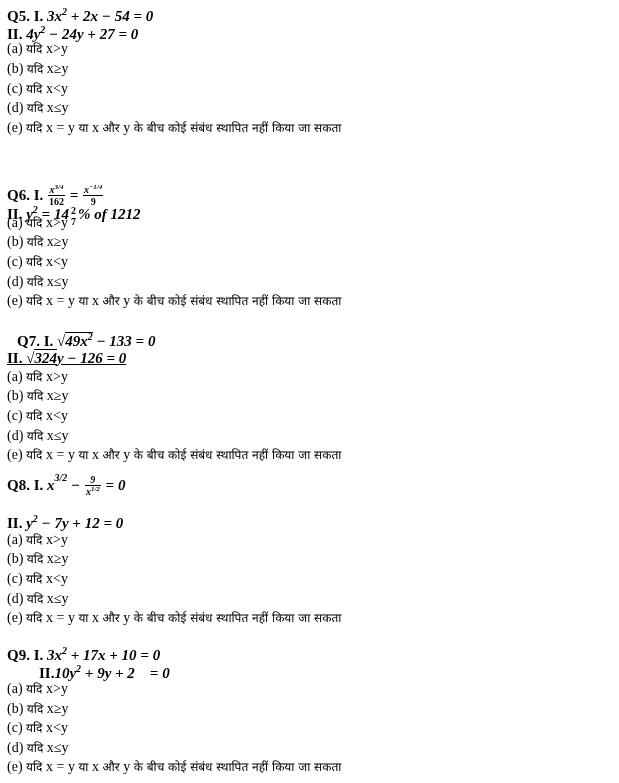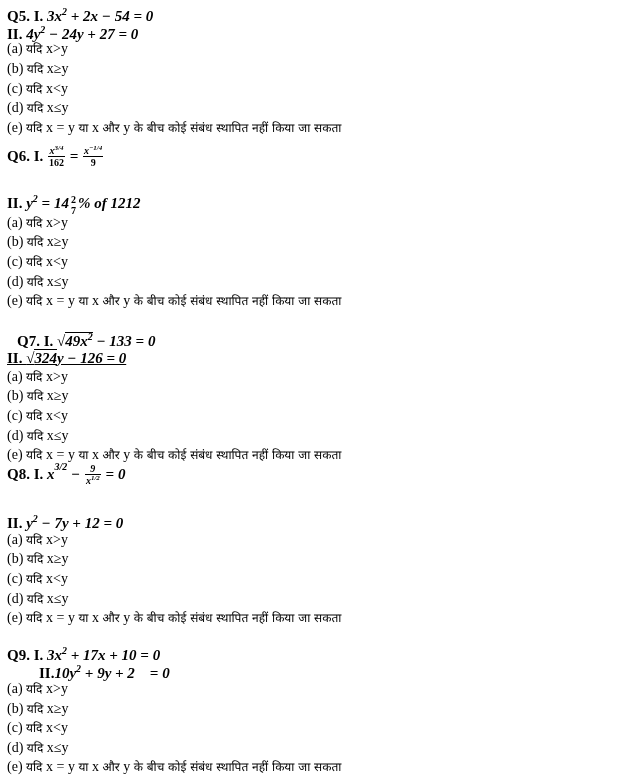--- a/index.html
+++ b/index.html
@@ -3,42 +3,42 @@
 <meta charset="utf-8">
 <style>
   html, body { margin:0; padding:0; background:#ffffff; }
   body { width:619px; height:783px; position:relative; overflow:hidden; color:#000; font-family:"Liberation Serif", serif; }
   .line { position:absolute; left:7px; white-space:nowrap; line-height:1; }
   .q { font-weight:bold; font-size:15px; }
   .m { font-style:italic; font-weight:bold; }
   .opt { font-size:14px; }
   .opt .hi { font-family:"DejaVu Sans", sans-serif; font-size:12px; }
   .sup { font-size:10px; vertical-align:super; }
-  .frac { display:inline-block; vertical-align:middle; text-align:center; font-size:10px; line-height:1.1; margin:1px 1px; }
+  .frac { display:inline-block; vertical-align:middle; text-align:center; font-size:10px; line-height:1.1; margin:12px 1px; }
   .frac .num { display:block; border-bottom:1px solid #000; padding:0 1px; }
   .frac .den { display:block; padding:0 1px; }
   .tiny { font-size:7px; vertical-align:super; }
   .sqrt { border-top:1.5px solid #000; padding-top:0; }
 </style>
 </head>
 <body>
 
 <div class="line q" style="top:7px;">
   <span>Q5. I. </span><span class="m">3x</span><span class="sup m">2</span><span class="m"> + 2x − 54 = 0</span>
 </div>
 <div class="line q" style="top:25px;">
   <span>II.  </span><span class="m">4y</span><span class="sup m">2</span><span class="m"> − 24y + 27 = 0</span>
 </div>
 <div class="line opt" style="top:42px;"><span>(a) </span><span class="hi">यदि</span><span> x&gt;y</span></div>
 <div class="line opt" style="top:62px;"><span>(b) </span><span class="hi">यदि</span><span> x≥y</span></div>
 <div class="line opt" style="top:82px;"><span>(c) </span><span class="hi">यदि</span><span> x&lt;y</span></div>
 <div class="line opt" style="top:101px;"><span>(d) </span><span class="hi">यदि</span><span> x≤y</span></div>
 <div class="line opt" style="top:121px;"><span>(e) </span><span class="hi">यदि</span><span> x = y </span><span class="hi">या</span><span> x </span><span class="hi">और</span><span> y </span><span class="hi">के बीच कोई संबंध स्थापित नहीं किया जा सकता</span></div>
 
-<div class="line q" style="top:144px; line-height:1;">
+<div class="line q" style="top:172px; line-height:1;">
   <span style="vertical-align:middle;">Q6. I. </span><span class="frac"><span class="num m"><span>x</span><span class="tiny">3/4</span></span><span class="den">162</span></span><span class="m" style="vertical-align:middle;"> = </span><span class="frac"><span class="num m"><span>x</span><span class="tiny">−1/4</span></span><span class="den">9</span></span>
 </div>
 <div class="line q" style="top:193px;">
   <span>II. </span><span class="m">y</span><span class="sup m">2</span><span class="m"> = 14</span><span class="frac"><span class="num" style="border:none;">2</span><span class="den">7</span></span><span class="m">% of 1212</span>
 </div>
 <div class="line opt" style="top:216px;"><span>(a) </span><span class="hi">यदि</span><span> x&gt;y</span></div>
 <div class="line opt" style="top:235px;"><span>(b) </span><span class="hi">यदि</span><span> x≥y</span></div>
 <div class="line opt" style="top:255px;"><span>(c) </span><span class="hi">यदि</span><span> x&lt;y</span></div>
 <div class="line opt" style="top:275px;"><span>(d) </span><span class="hi">यदि</span><span> x≤y</span></div>
 <div class="line opt" style="top:294px;"><span>(e) </span><span class="hi">यदि</span><span> x = y </span><span class="hi">या</span><span> x </span><span class="hi">और</span><span> y </span><span class="hi">के बीच कोई संबंध स्थापित नहीं किया जा सकता</span></div>

